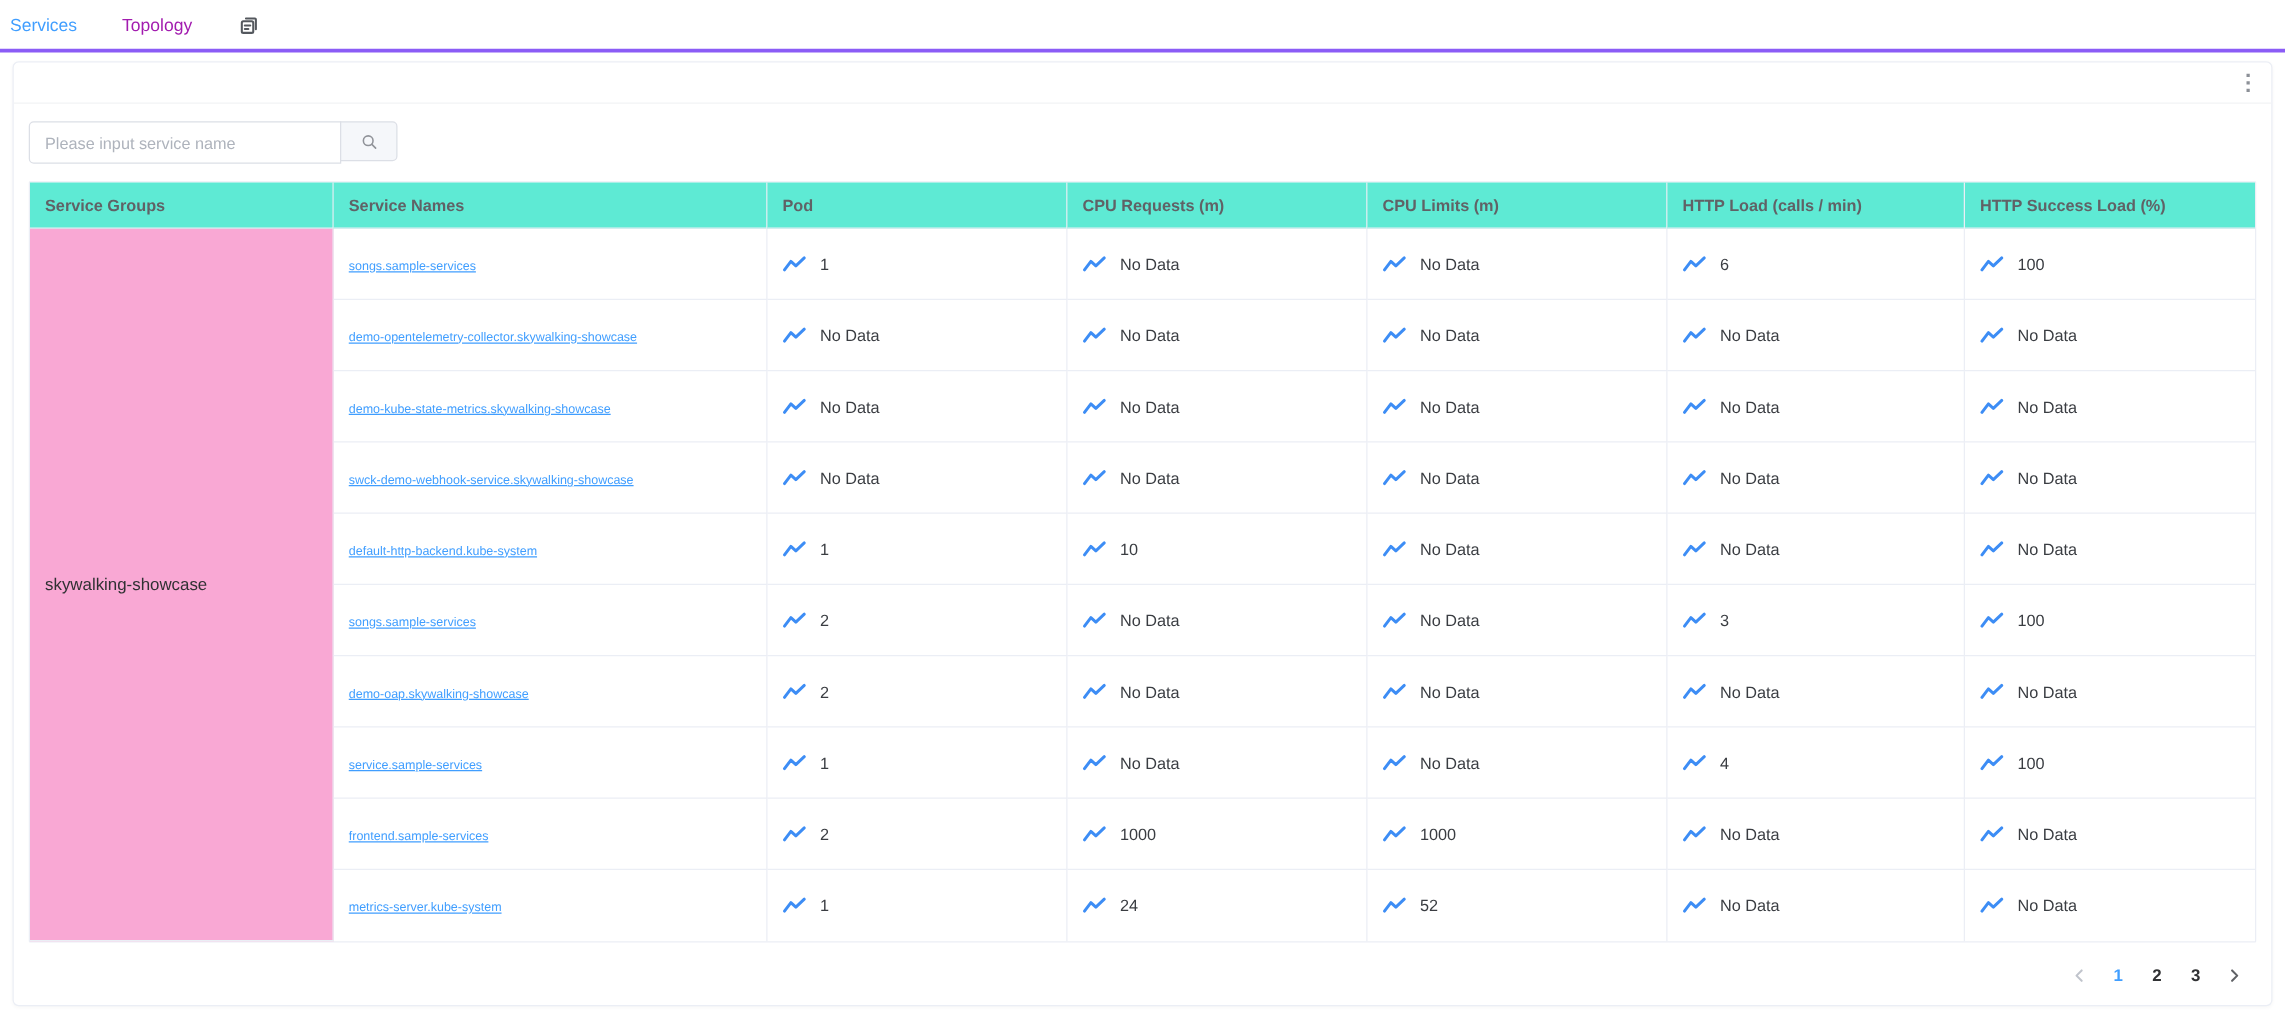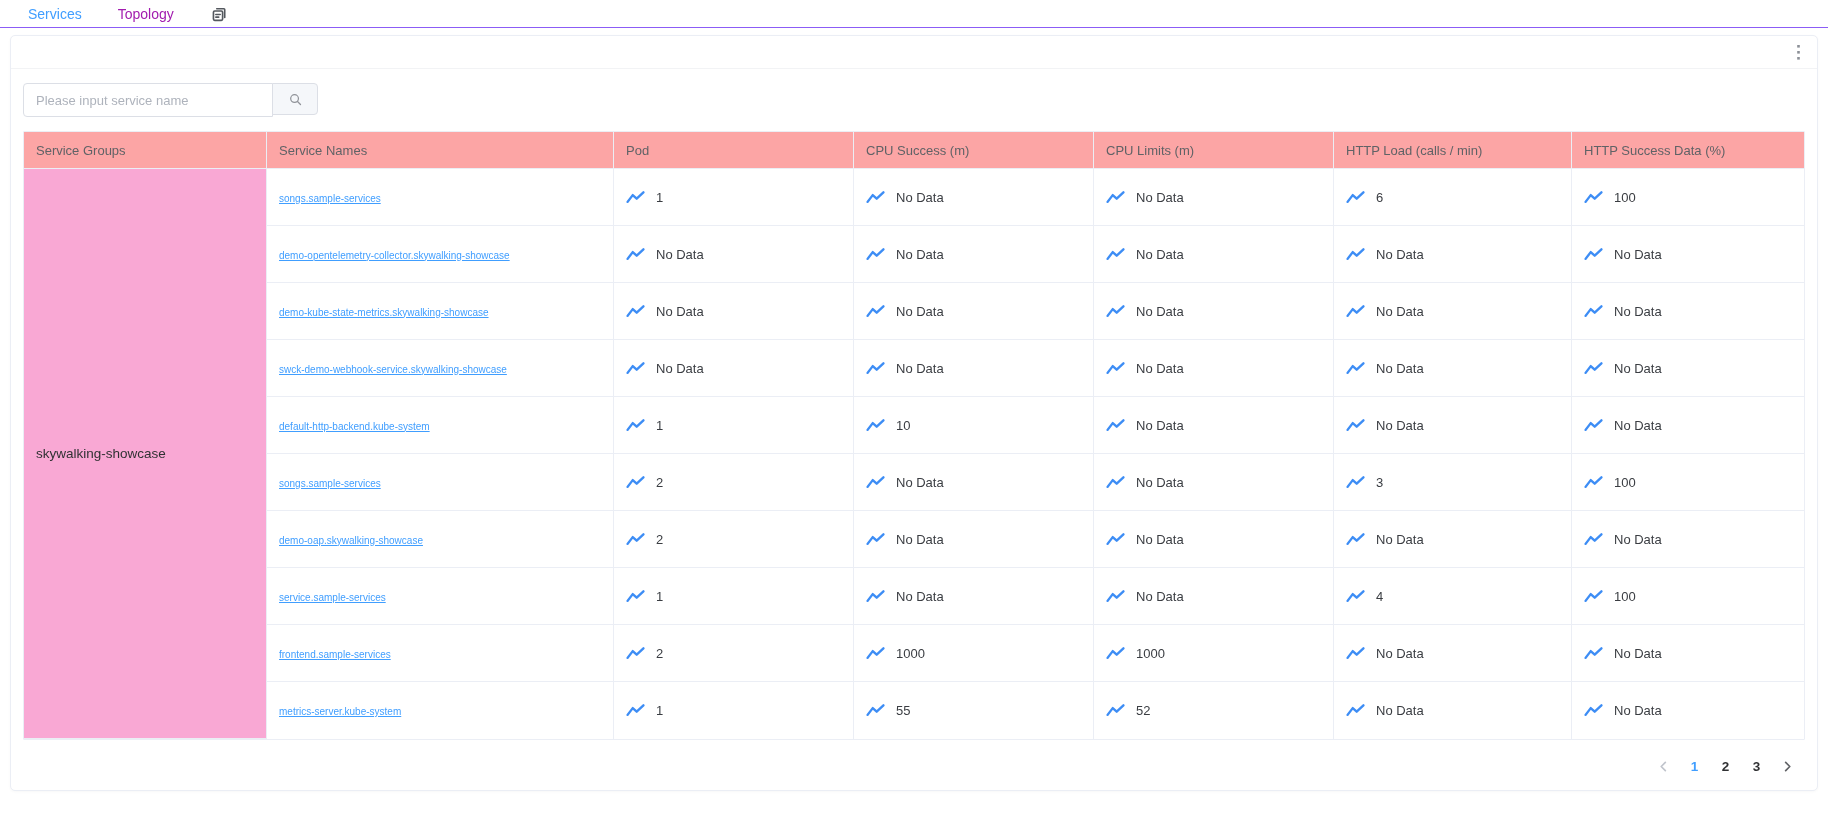--- a/index.html
+++ b/index.html
@@ -5,25 +5,25 @@
   * { box-sizing: border-box; margin: 0; padding: 0; }
   html, body { width: 1828px; height: 814px; overflow: hidden; }
   body {
     background: #ffffff;
     font-family: "Liberation Sans", sans-serif;
     color: #303133;
   }
 
   
   .tabbar {
-    height: 28px;
+    height: 42px;
     display: flex;
     align-items: center;
-    padding: 0 28px;
-    border-bottom: 1px solid #8b5cf6;
+    padding: 0 8px;
+    border-bottom: 3px solid #8b5cf6;
     background: #fff;
   }
   .tab {
     font-size: 14px;
     color: #a21caf;
     margin-right: 36px;
     cursor: pointer;
     line-height: 42px;
     white-space: nowrap;
   }
@@ -87,24 +87,24 @@
     width: 100%;
     border-collapse: separate;
     border-spacing: 0;
     table-layout: fixed;
     font-size: 13px;
   }
   .svc-table th {
     height: 37px;
     padding: 0 12px;
     text-align: left;
-    font-weight: normal;
+    font-weight: bold;
     font-size: 13px;
     color: #606266;
-    background: #fca5a5;
+    background: #5eead4;
     border-bottom: 1px solid #ebeef5;
     border-right: 1px solid #ebeef5;
     white-space: nowrap;
     overflow: hidden;
   }
   .svc-table th:last-child { border-right: none; }
   .svc-table td {
     height: 57px;
     padding: 0 12px;
     border-bottom: 1px solid #ebeef5;
@@ -201,24 +201,24 @@
           <col style="width:240px">
           <col style="width:240px">
           <col style="width:238px">
           <col>
         </colgroup>
         <thead>
           <tr>
             <th>Service Groups</th>
             <th>Service Names</th>
             <th>Pod</th>
-            <th>CPU Success (m)</th>
+            <th>CPU Requests (m)</th>
             <th>CPU Limits (m)</th>
             <th>HTTP Load (calls / min)</th>
-            <th>HTTP Success Data (%)</th>
+            <th>HTTP Success Load (%)</th>
           </tr>
         </thead>
         <tbody>
             <tr>
               <td class="group-cell" rowspan="10">skywalking-showcase</td>
     <td>
       <a class="service-link">songs.sample-services</a>
     </td>
     <td>
       <div class="metric">
@@ -725,21 +725,21 @@
         <span class="metric-value">1</span>
       </div>
     </td>
     <td>
       <div class="metric">
         <span class="trend-icon">
           <svg width="19" height="15" viewBox="0 0 24 18" fill="none" stroke="#3d8df5" stroke-width="3" stroke-linecap="round" stroke-linejoin="round">
                       <polyline points="2,14.5 8.5,6 13.5,10.5 22,2.5"></polyline>
                     </svg>
         </span>
-        <span class="metric-value">55</span>
+        <span class="metric-value">24</span>
       </div>
     </td>
     <td>
       <div class="metric">
         <span class="trend-icon">
           <svg width="19" height="15" viewBox="0 0 24 18" fill="none" stroke="#3d8df5" stroke-width="3" stroke-linecap="round" stroke-linejoin="round">
                       <polyline points="2,14.5 8.5,6 13.5,10.5 22,2.5"></polyline>
                     </svg>
         </span>
         <span class="metric-value">52</span>

